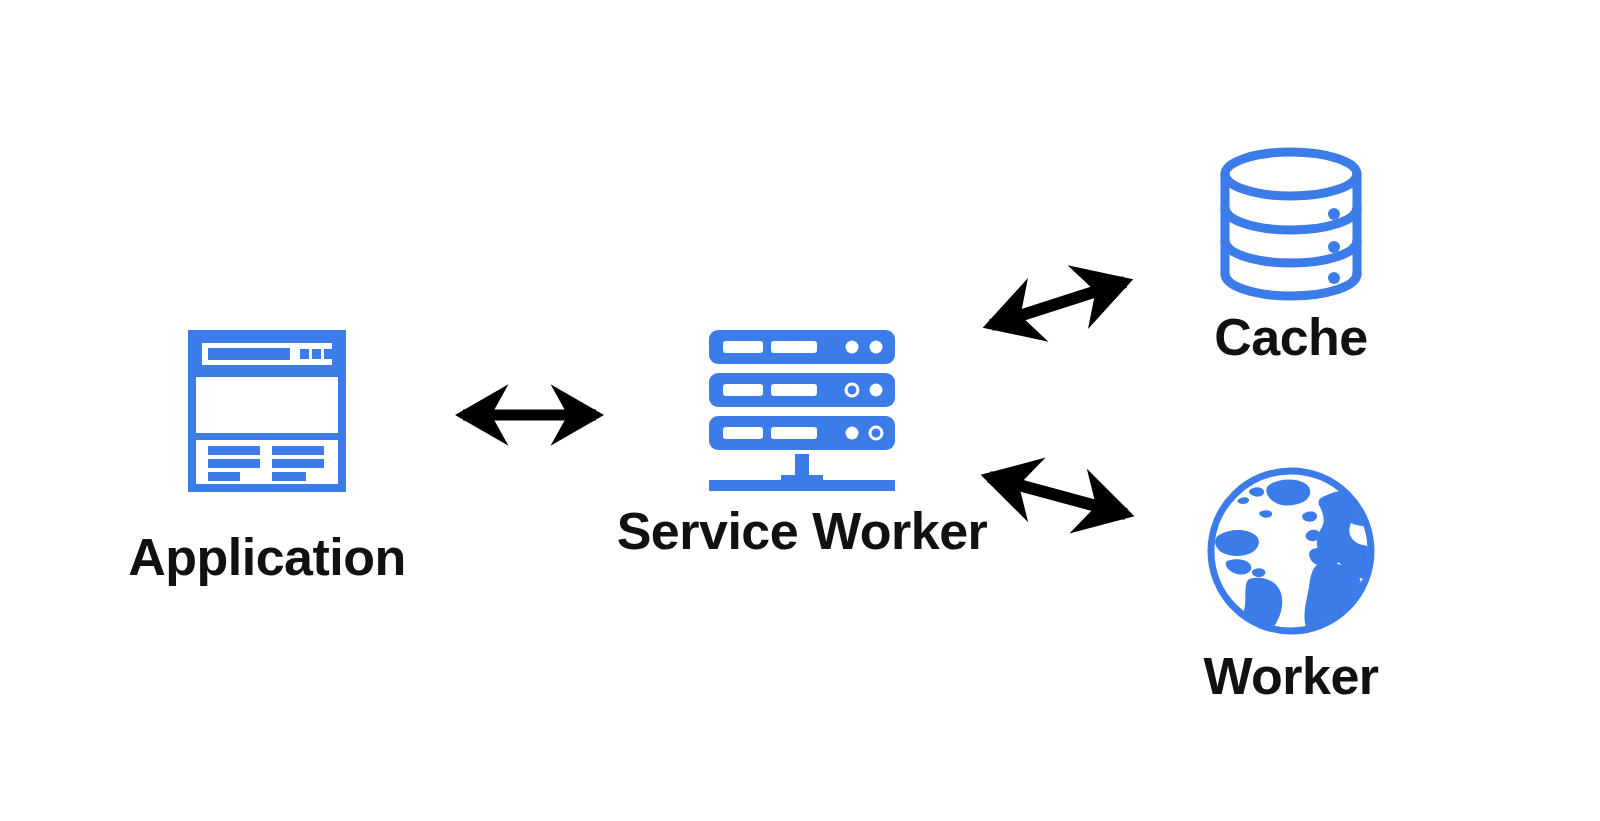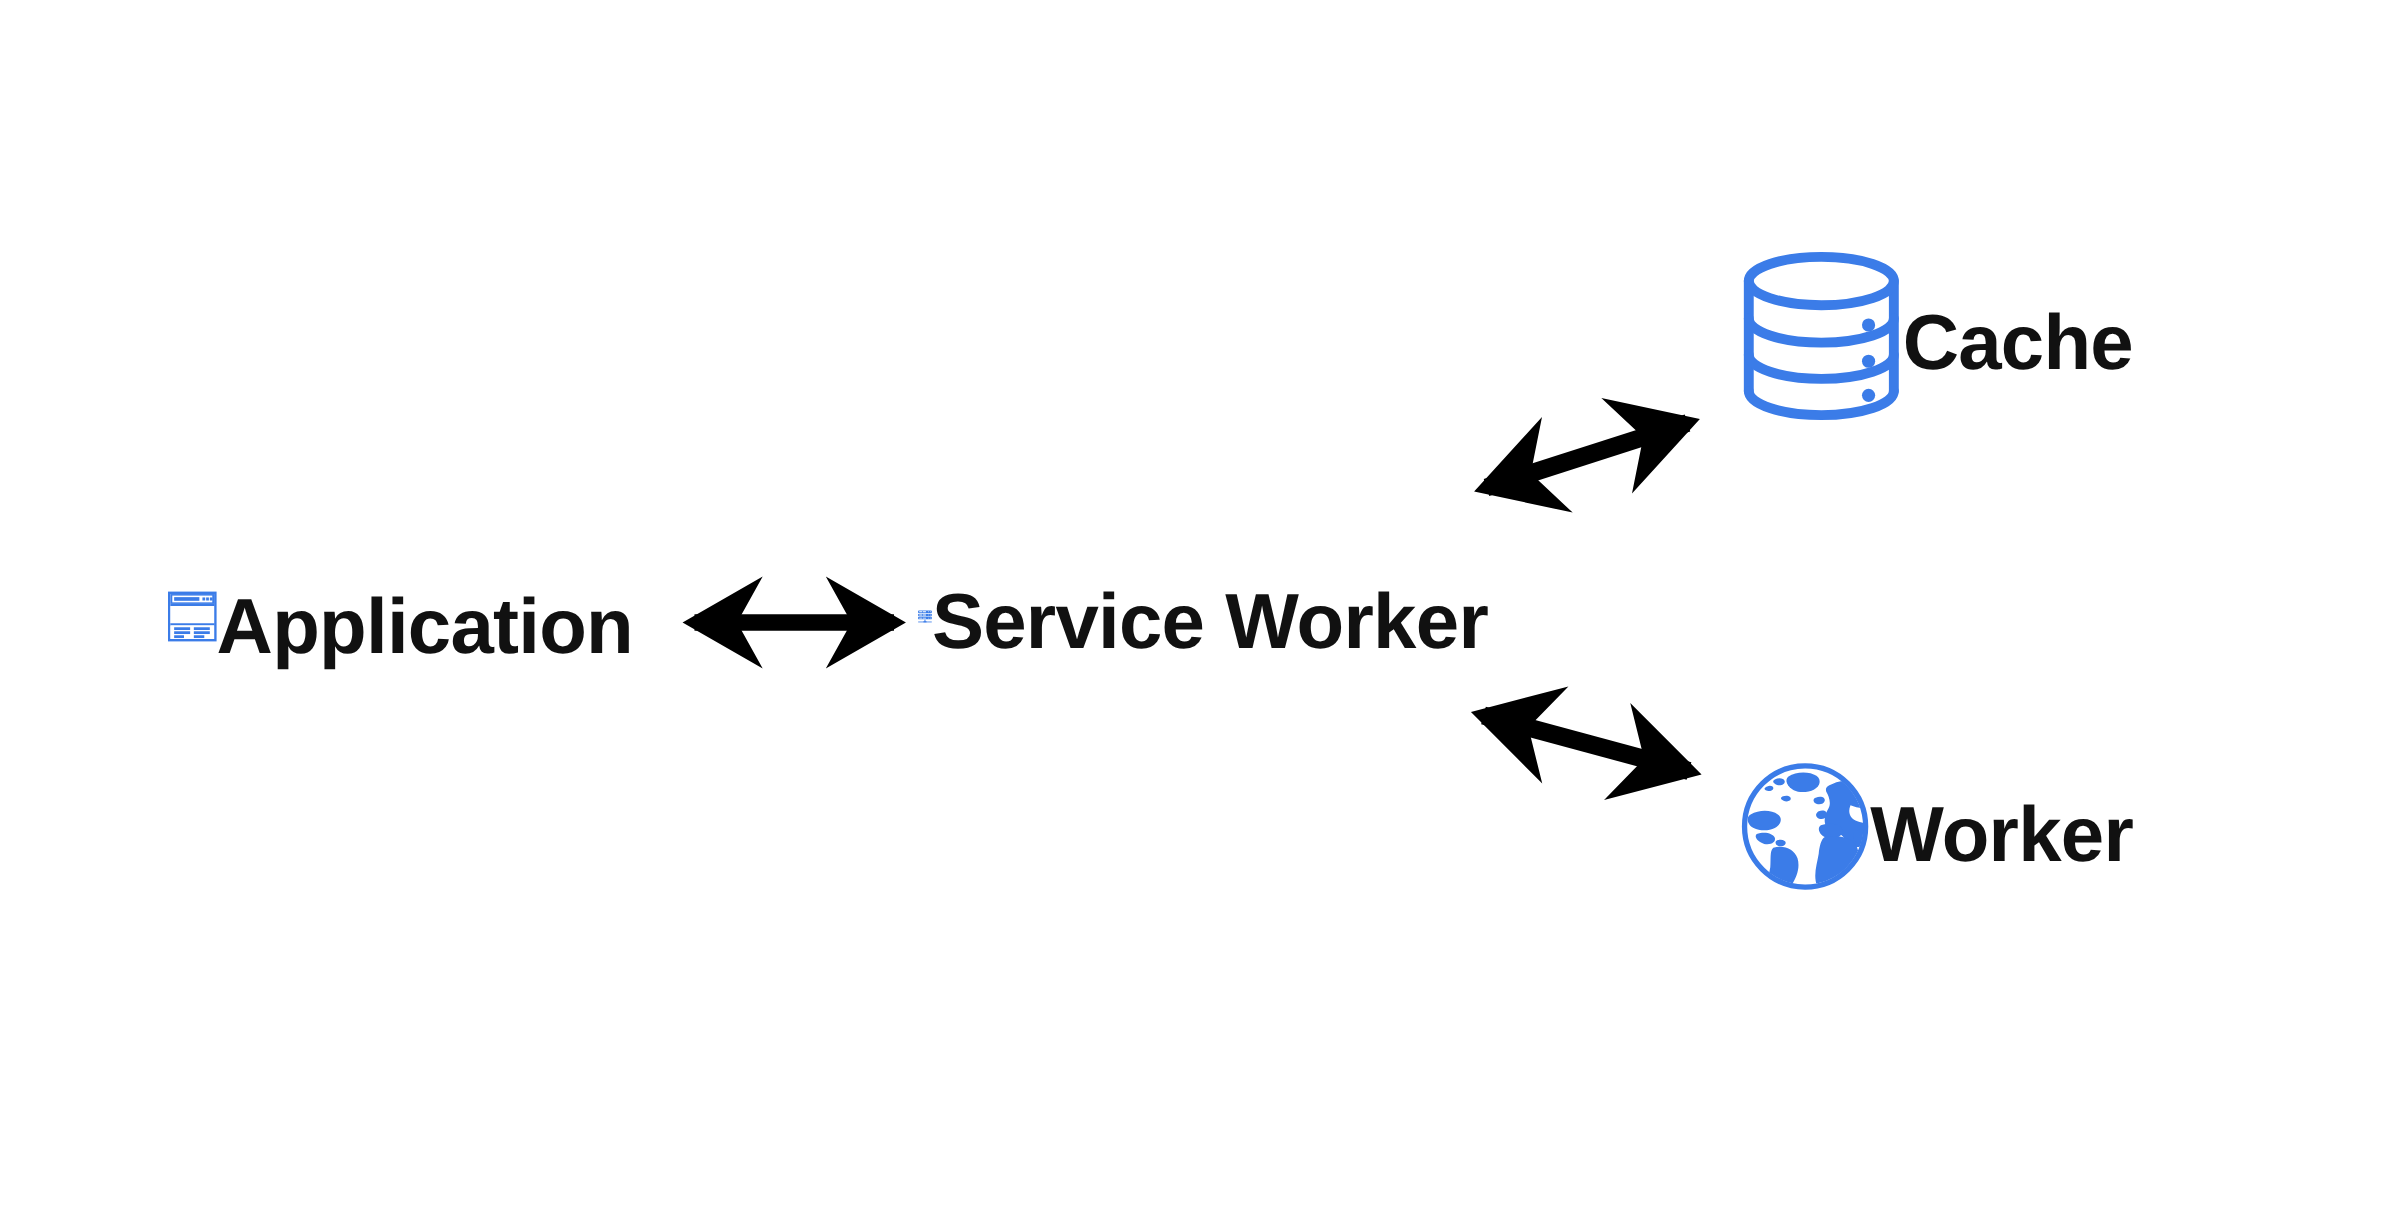--- a/index.html
+++ b/index.html
@@ -17,34 +17,34 @@
   }
   #canvas {
     position: absolute;
     inset: 0;
     width: 1600px;
     height: 821px;
   }
   .node {
     position: absolute;
     display: flex;
-    flex-direction: row;
+    flex-direction: column;
     align-items: center;
   }
   .node-label {
     font-family: "Liberation Sans", "DejaVu Sans", sans-serif;
     font-weight: 700;
     font-size: 52px;
     line-height: 1.05;
     color: #111111;
     white-space: nowrap;
     letter-spacing: -0.5px;
   }
   
-  #node-application { left: 112px; top: 330px; width: 310px; }
+  #node-application { left: 112px; top: 330px; width: 310px; gap: 24px; }
   #node-application .icon-wrap { width: 158px; height: 162px; }
   #node-application .node-label { margin-top: 14px; }
 
   #node-service-worker { left: 612px; top: 326px; width: 380px; }
   #node-service-worker .icon-wrap { width: 190px; height: 170px; }
   #node-service-worker .node-label { margin-top: 8px; text-align: right; }
 
   #node-cache { left: 1160px; top: 148px; width: 262px; }
   #node-cache .icon-wrap { width: 148px; height: 152px; }
   #node-cache .node-label { margin-top: 10px; }

